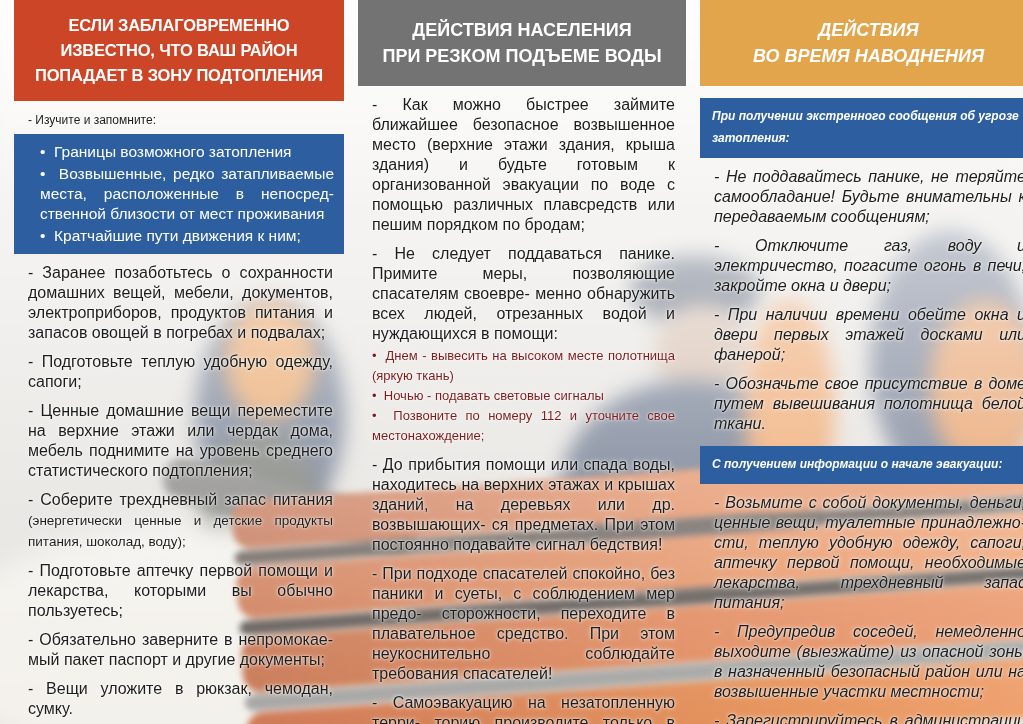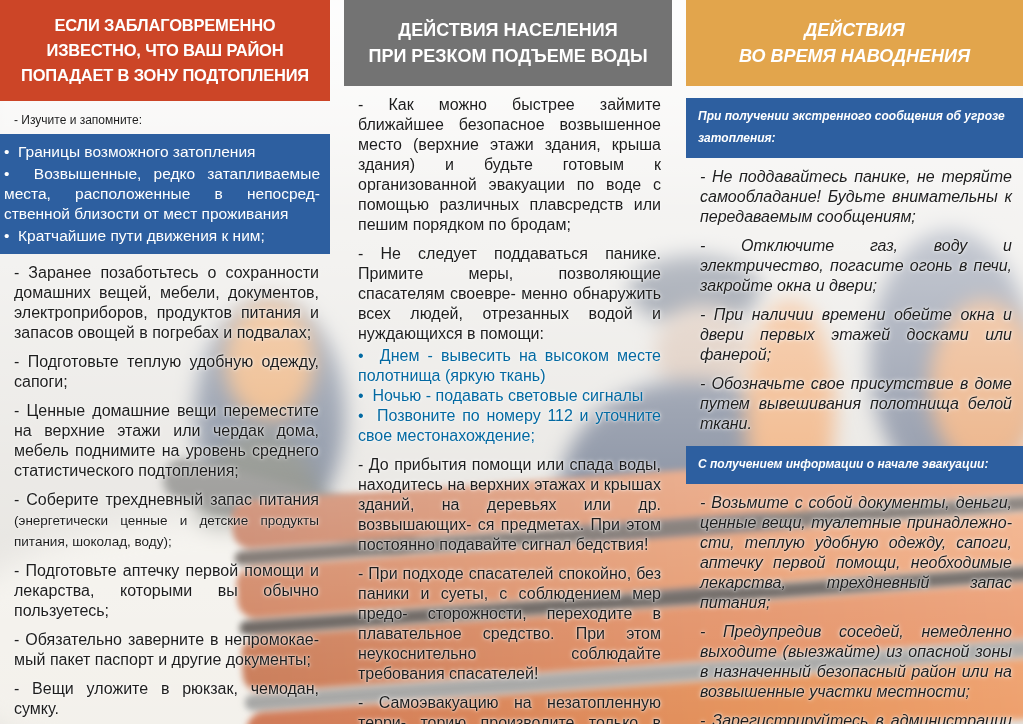--- a/index.html
+++ b/index.html
@@ -32,44 +32,44 @@
   .b2{top:50px;height:14px;background:#41352d;border-radius:6px;}
   .b3{top:66px;height:52px;background:linear-gradient(90deg,#c05a2d,#e27a3e 60%,#ef9055);}
   .b4{top:120px;height:14px;background:#352c26;border-radius:6px;}
   .b5{top:136px;height:56px;background:linear-gradient(90deg,#b95426,#d96c34 50%,#e98249);}
   .b6{top:194px;height:16px;background:#8d8d8b;border-radius:6px;}
   .b7{top:212px;height:60px;background:linear-gradient(90deg,#c2552a,#e0772f 60%,#ee8c4e);}
   .wash{position:absolute;inset:0;
     background:linear-gradient(180deg,rgba(255,255,255,.92) 0%,rgba(255,255,255,.72) 28%,
       rgba(255,255,255,.48) 60%,rgba(255,255,255,.30) 85%,rgba(255,255,255,.22) 100%);}
   
-  .col{position:absolute;top:0;height:724px;}
+  .col{position:absolute;top:0;height:724px;margin-left:14px;}
   .col-left{left:0;width:330px;}
   .col-mid{left:344px;width:328px;}
   .col-right{left:686px;width:337px;font-style:italic;}
   .col-body-wash{position:absolute;inset:0;
     background:linear-gradient(180deg,rgba(255,255,255,.35),rgba(255,255,255,.12));}
   .col > *{position:relative;}
   .hdr{color:#fff;font-weight:bold;text-align:center;text-transform:uppercase;
     display:flex;flex-direction:column;justify-content:center;}
   .hdr-left{background:#cc4527;height:101px;font-size:16.5px;line-height:25px;letter-spacing:-.2px;}
   .hdr-mid{background:#737373;height:86px;font-size:18px;line-height:26px;}
   .hdr-right{background:#e2a54c;height:86px;font-size:18px;line-height:26px;}
   .body-text{padding:0 11px 0 14px;}
   .para{margin:9px 0 0 0;font-size:16px;line-height:20px;color:#1d1d1d;
     text-align:justify;
     text-shadow:0 0 2px rgba(255,255,255,.95),0 0 5px rgba(255,255,255,.8);}
   .para .note{font-size:13.5px;}
   .intro{margin-top:9px;font-size:12px;}
-  .bluebox{background:#2d5fa0;color:#fff;margin-top:4px;padding:6px 10px 8px 4px;}
+  .bluebox{background:#2d5fa0;color:#fff;margin-top:4px;padding:6px 10px 8px 26px;}
   .bluebox ul{margin:0;padding:0;list-style:none;}
   .bluebox li{font-size:15.5px;line-height:20px;text-align:justify;margin-top:2px;}
   .bluebox li::before{content:"\2022\00a0\00a0";}
   .bullets{margin:2px 0 0 0;padding:0;list-style:none;}
-  .bullets li{font-size:16px;line-height:20px;color:#0369a1;text-align:justify;
+  .bullets li{font-size:13px;line-height:20px;color:#7f1d1d;text-align:justify;
     text-shadow:0 0 2px rgba(255,255,255,.95),0 0 5px rgba(255,255,255,.8);}
   .bullets li::before{content:"\2022\00a0\00a0";}
   .subhdr{background:#2d5fa0;color:#fff;font-weight:bold;font-size:12px;line-height:22px;
     padding:7px 10px 9px 12px;margin-top:12px;}
 </style>
 </head>
 <body>
 
 <div class="photo">
   <div class="ph ph-sky"></div>

